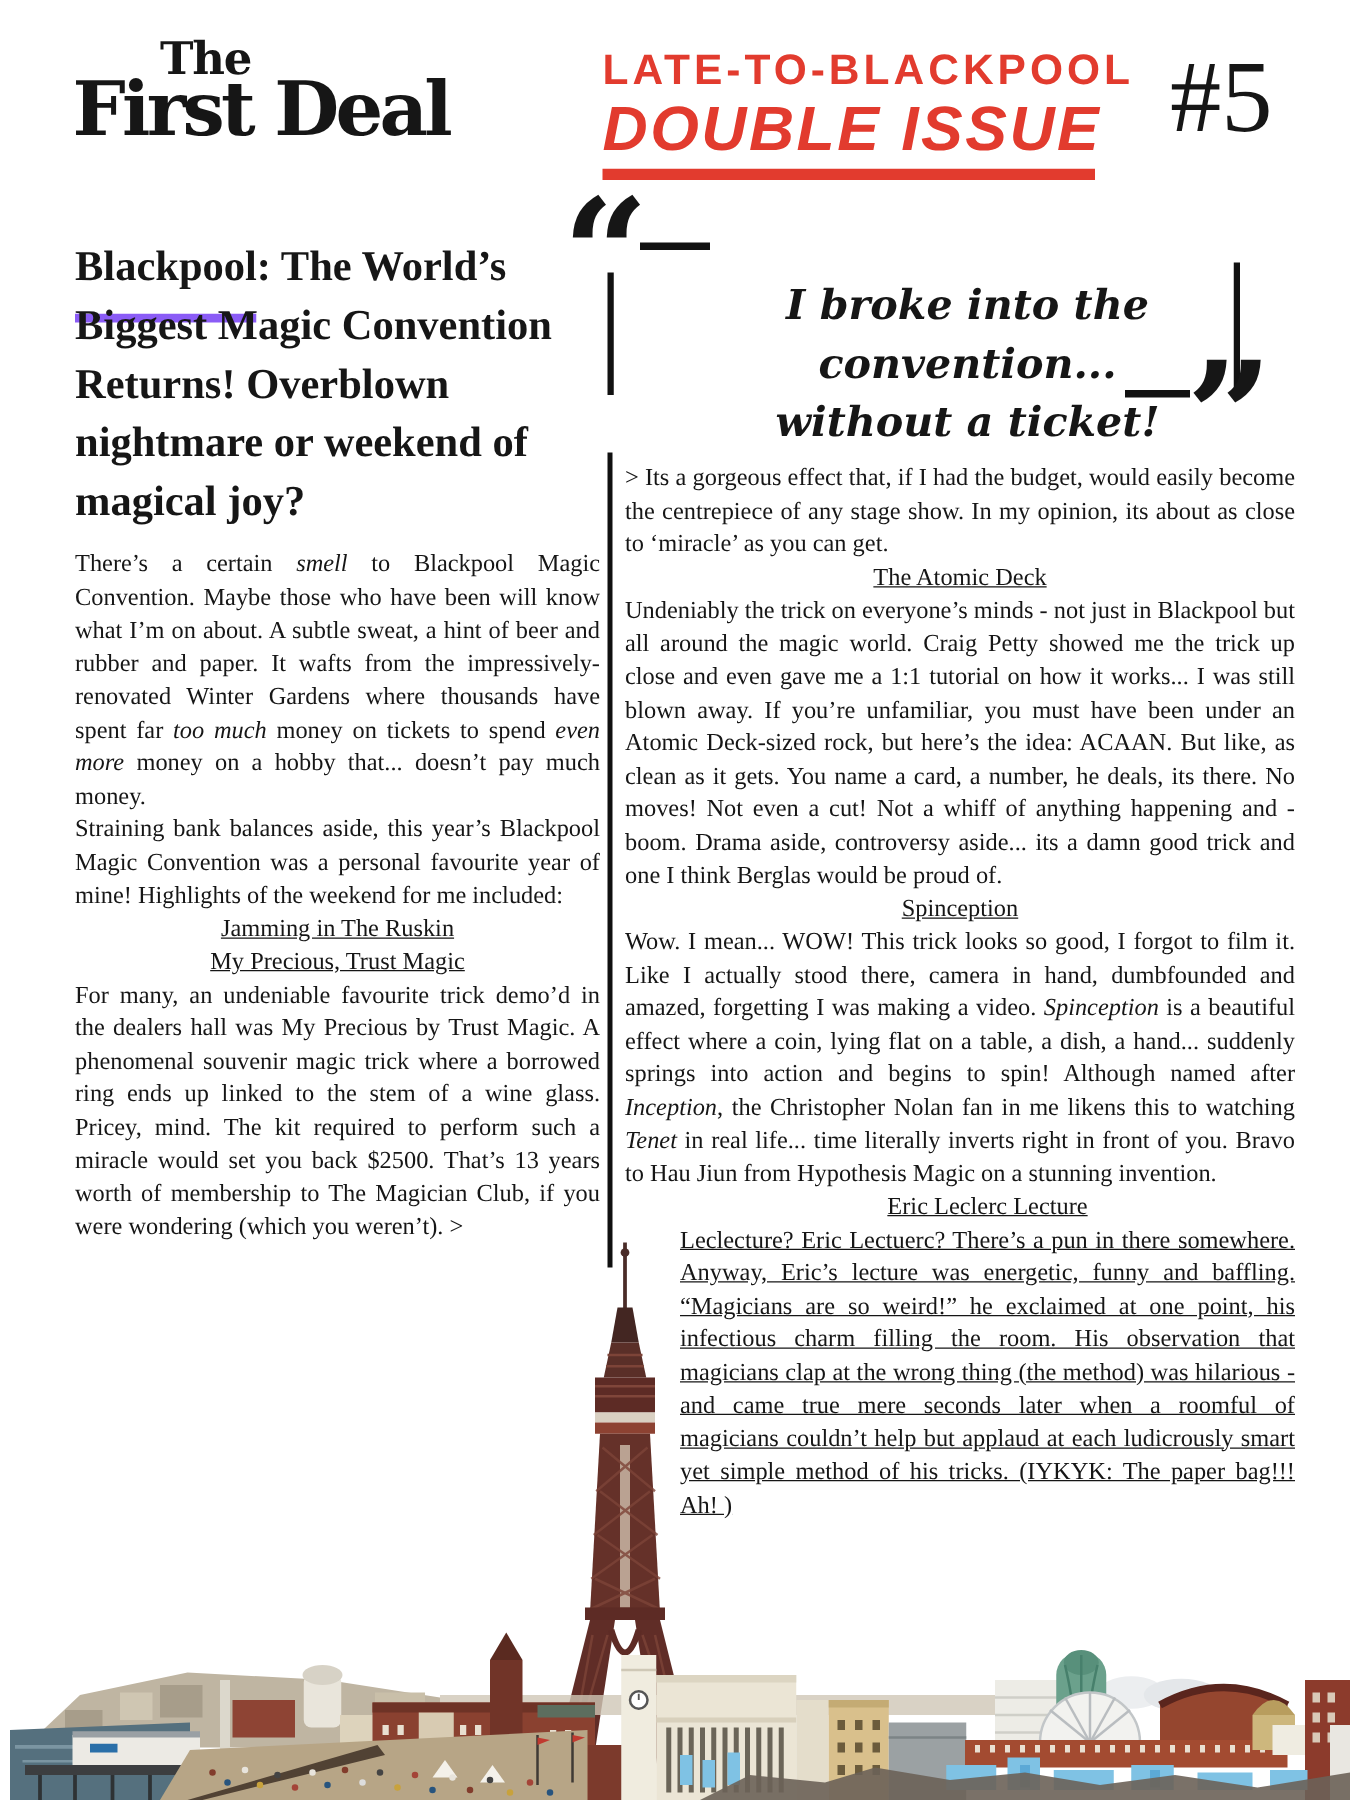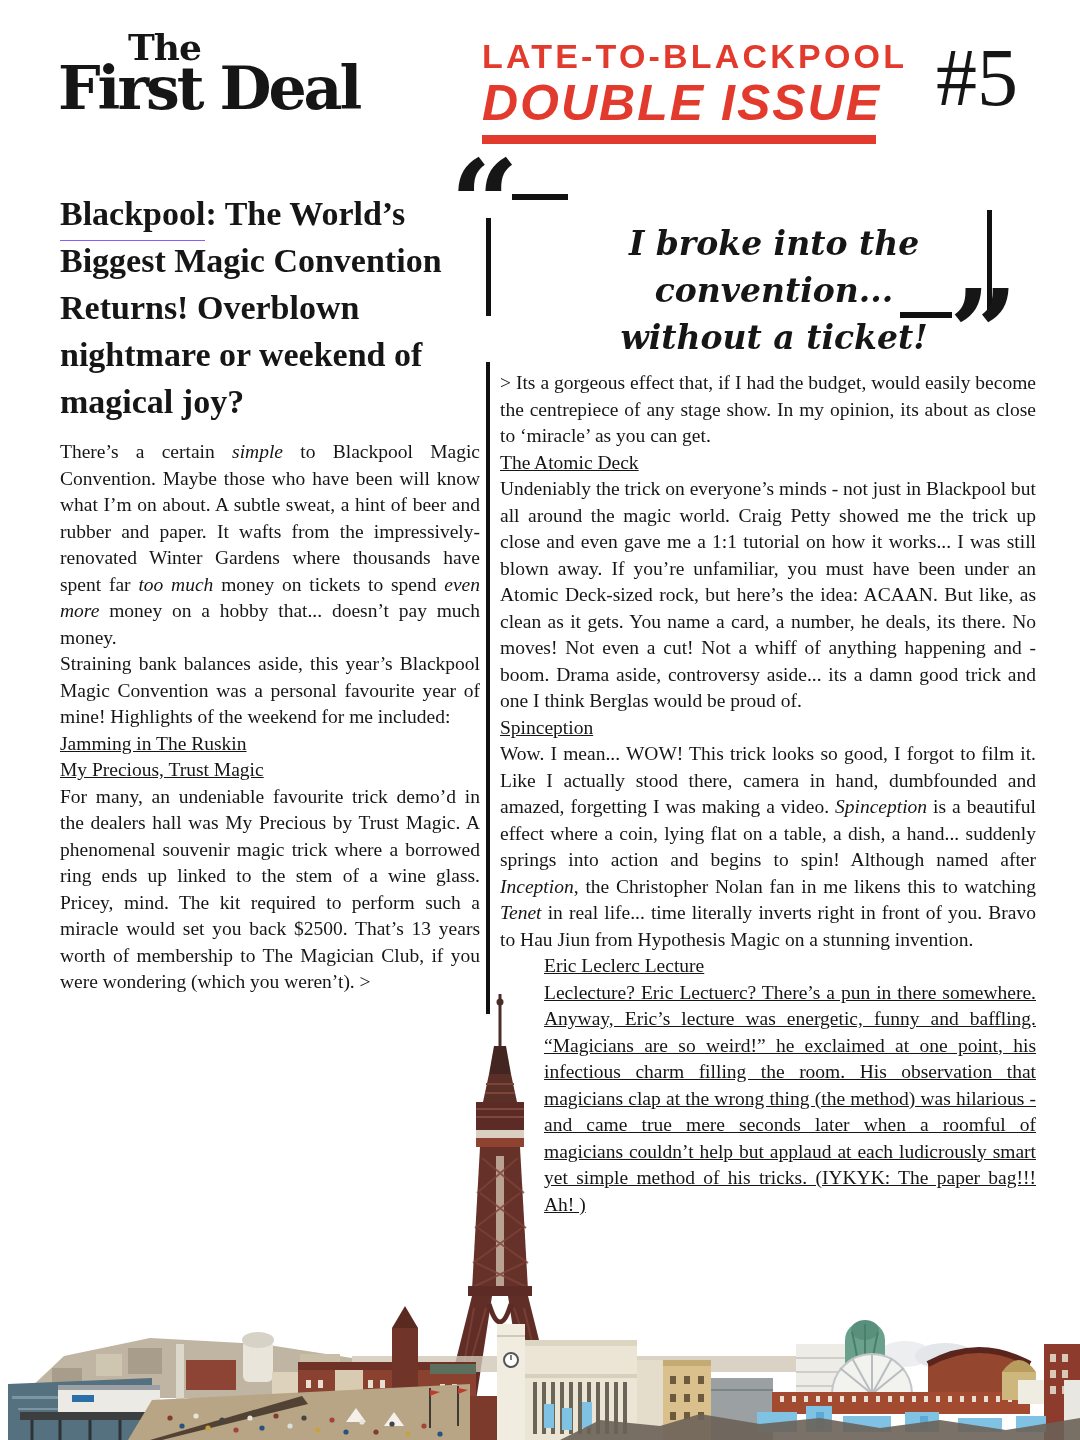--- a/index.html
+++ b/index.html
@@ -20,25 +20,25 @@
   .issue-number{position:absolute;left:912px;top:28px;width:130px;text-align:center;
         font-family:"Liberation Serif",serif;font-size:82px;line-height:100px;}
 
   
   .col-left{position:absolute;left:60px;top:190px;width:420px;z-index:2;}
   .col-right{position:absolute;left:500px;top:168px;width:536px;z-index:2;}
   .vert-divider{position:absolute;left:486px;top:362px;width:4px;height:652px;background:#101010;z-index:1;}
 
   .headline{margin:0 0 14px 0;font-family:"Liberation Serif",serif;font-weight:700;
         font-size:34px;line-height:47px;letter-spacing:0;}
-  .hl-underline{border-bottom:1px solid #8b5cf6;padding-bottom:8px;}
+  .hl-underline{border-bottom:7px solid #8b5cf6;padding-bottom:19px;}
 
   .body-text{margin:0;font-size:19.5px;line-height:26.5px;text-align:justify;}
   .lede{font-weight:bold;}
-  .subhead{margin:0;font-size:19.5px;line-height:26.5px;font-weight:400;text-decoration:underline;}
+  .subhead{margin:0;font-size:19.5px;line-height:26.5px;font-weight:400;text-decoration:underline;text-align:center;}
   .indent{margin-left:44px;text-decoration:underline;}
 
   
   .pullquote{position:relative;margin:0 0 10px 0;height:192px;}
   .q-open{position:absolute;left:-50px;top:-24px;font-family:"DejaVu Serif",serif;
         font-weight:bold;font-size:120px;line-height:1;}
   .q-close{position:absolute;right:18px;bottom:-34px;font-family:"DejaVu Serif",serif;
         font-weight:bold;font-size:120px;line-height:1;}
   .q-dash{position:absolute;height:6px;background:#111;}
   .q-dash.top{left:12px;top:26px;width:56px;}
@@ -65,21 +65,21 @@
     <div class="stamp-line2">DOUBLE ISSUE</div>
     <div class="stamp-underline"></div>
   </div>
 
   <div class="issue-number">#5</div>
 
   <div class="vert-divider"></div>
 
   <section class="col-left">
     <h1 class="headline"><span class="hl-underline">Blackpool</span><span>: The World’s Biggest Magic Convention Returns! Overblown nightmare or weekend of magical joy?</span></h1>
-    <p class="body-text">There’s a certain <em>simple</em> to Blackpool Magic Convention. Maybe those who have been will know what I’m on about. A subtle sweat, a hint of beer and rubber and paper. It wafts from the impressively-renovated Winter Gardens where thousands have spent far <em>too much</em> money on tickets to spend <em>even more</em> money on a hobby that... doesn’t pay much money.</p>
+    <p class="body-text">There’s a certain <em>smell</em> to Blackpool Magic Convention. Maybe those who have been will know what I’m on about. A subtle sweat, a hint of beer and rubber and paper. It wafts from the impressively-renovated Winter Gardens where thousands have spent far <em>too much</em> money on tickets to spend <em>even more</em> money on a hobby that... doesn’t pay much money.</p>
     <p class="body-text">Straining bank balances aside, this year’s Blackpool Magic Convention was a personal favourite year of mine! Highlights of the weekend for me included:</p>
     <h3 class="subhead">Jamming in The Ruskin</h3>
     <h3 class="subhead">My Precious, Trust Magic</h3>
     <p class="body-text">For many, an undeniable favourite trick demo’d in the dealers hall was My Precious by Trust Magic. A phenomenal souvenir magic trick where a borrowed ring ends up linked to the stem of a wine glass. Pricey, mind. The kit required to perform such a miracle would set you back $2500. That’s 13 years worth of membership to The Magician Club, if you were wondering (which you weren’t). &gt;</p>
   </section>
 
   <section class="col-right">
 
     <figure class="pullquote">
       <span class="q-open">“</span>

